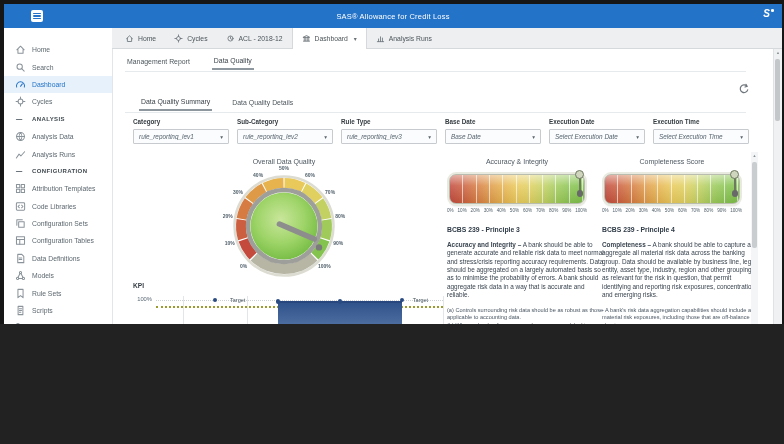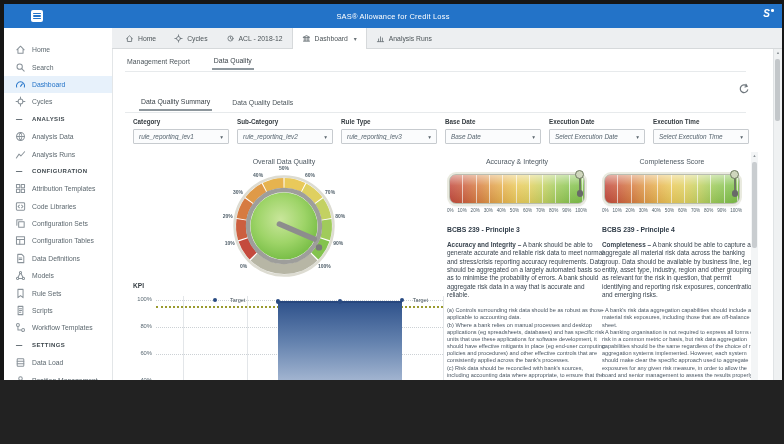--- a/index.html
+++ b/index.html
@@ -1,16 +1,16 @@
 <!DOCTYPE html>
 <html><head>
 <meta charset="utf-8">
 <style>
   html,body{margin:0;padding:0;background:#222;}
-  .frame{position:relative;width:784px;height:380px;background:#161616;overflow:hidden;
+  .frame{position:relative;width:784px;height:324px;background:#161616;overflow:hidden;
          font-family:"Liberation Sans","DejaVu Sans",sans-serif;}
   .app{position:absolute;left:4px;top:4px;width:778px;height:430px;background:#fff;overflow:hidden;}
 
   
   .topbar{position:absolute;left:0;top:0;width:100%;height:24px;background:#2373c8;}
   .hamburger{position:absolute;left:27px;top:6px;width:12px;height:12px;background:#fff;border-radius:2px;
              padding:2.5px 2px;box-sizing:border-box;display:flex;flex-direction:column;justify-content:space-between;cursor:pointer;}
   .hamburger span{display:block;height:1.4px;background:#2373c8;border-radius:1px;}
   .topbar-title{position:absolute;left:0;right:0;top:8px;text-align:center;color:#fff;font-size:7.5px;letter-spacing:.2px;}
   .logo{position:absolute;right:12px;top:4px;color:#fff;font-size:10px;font-weight:bold;font-style:italic;}

